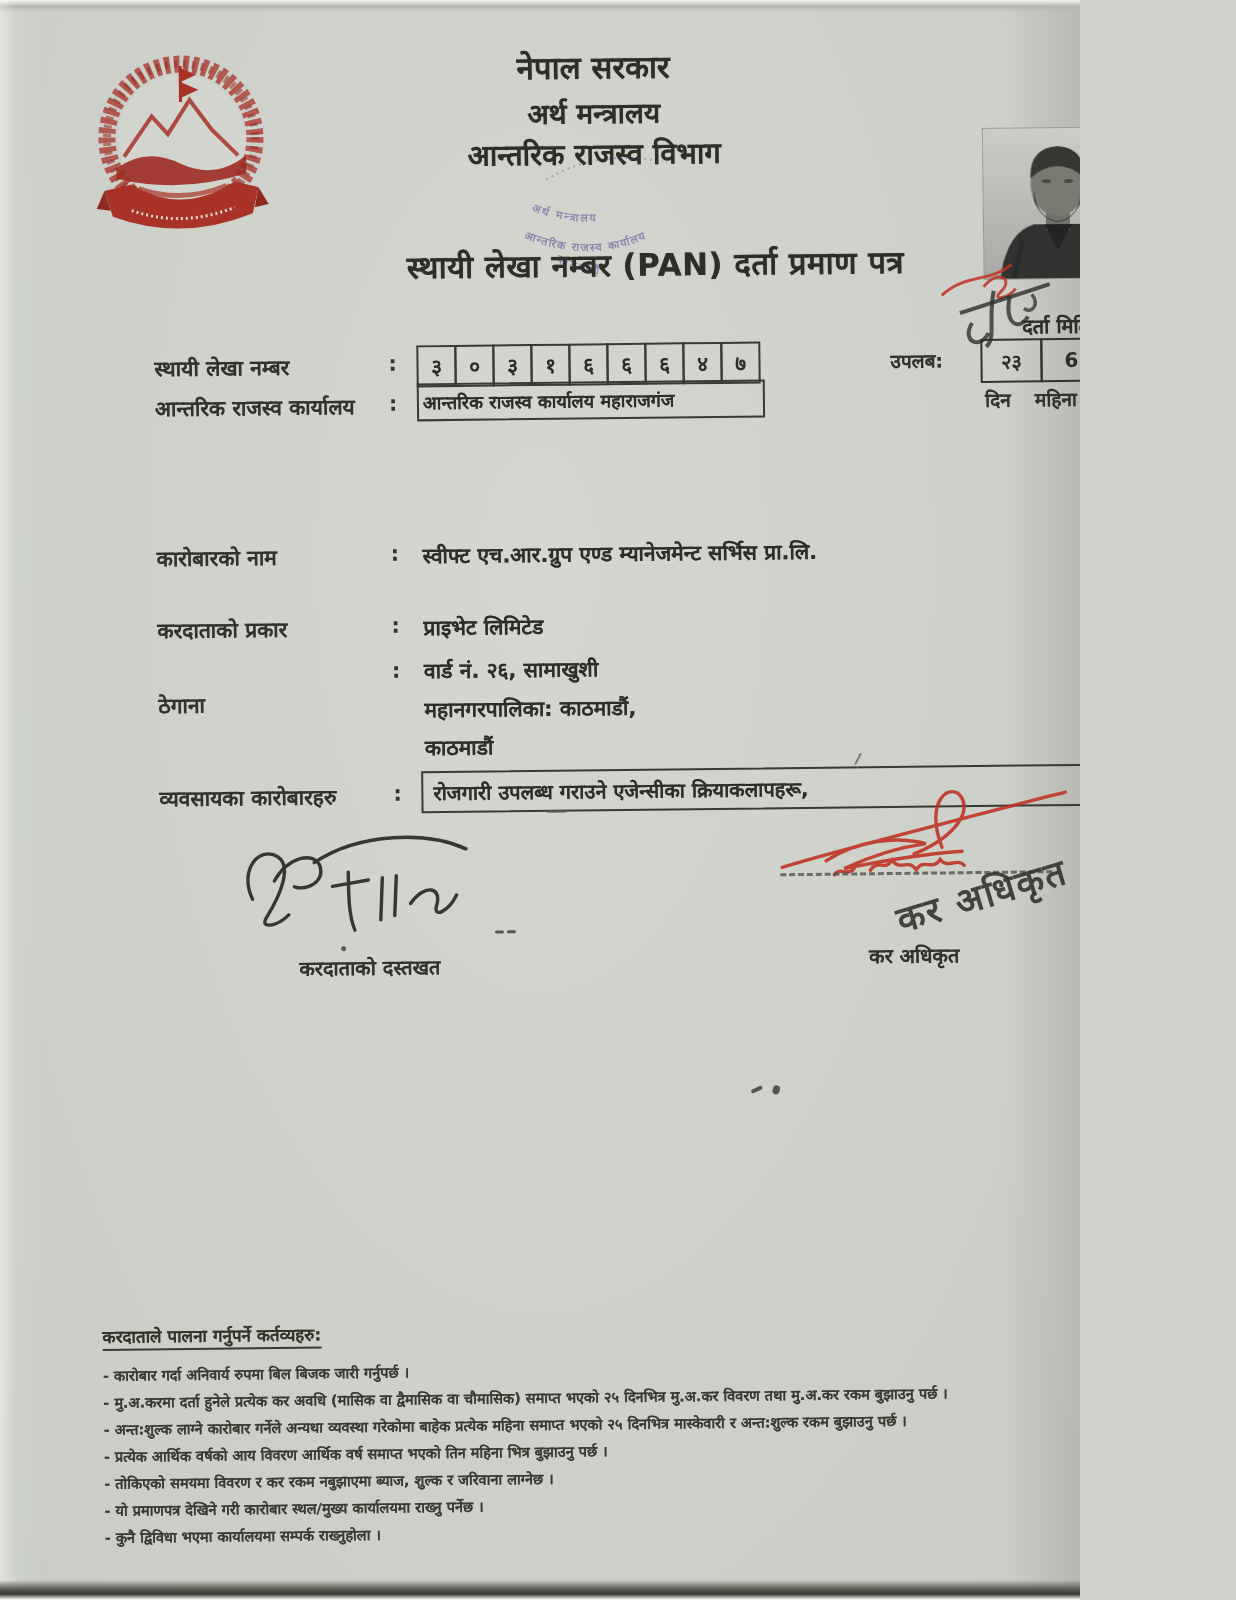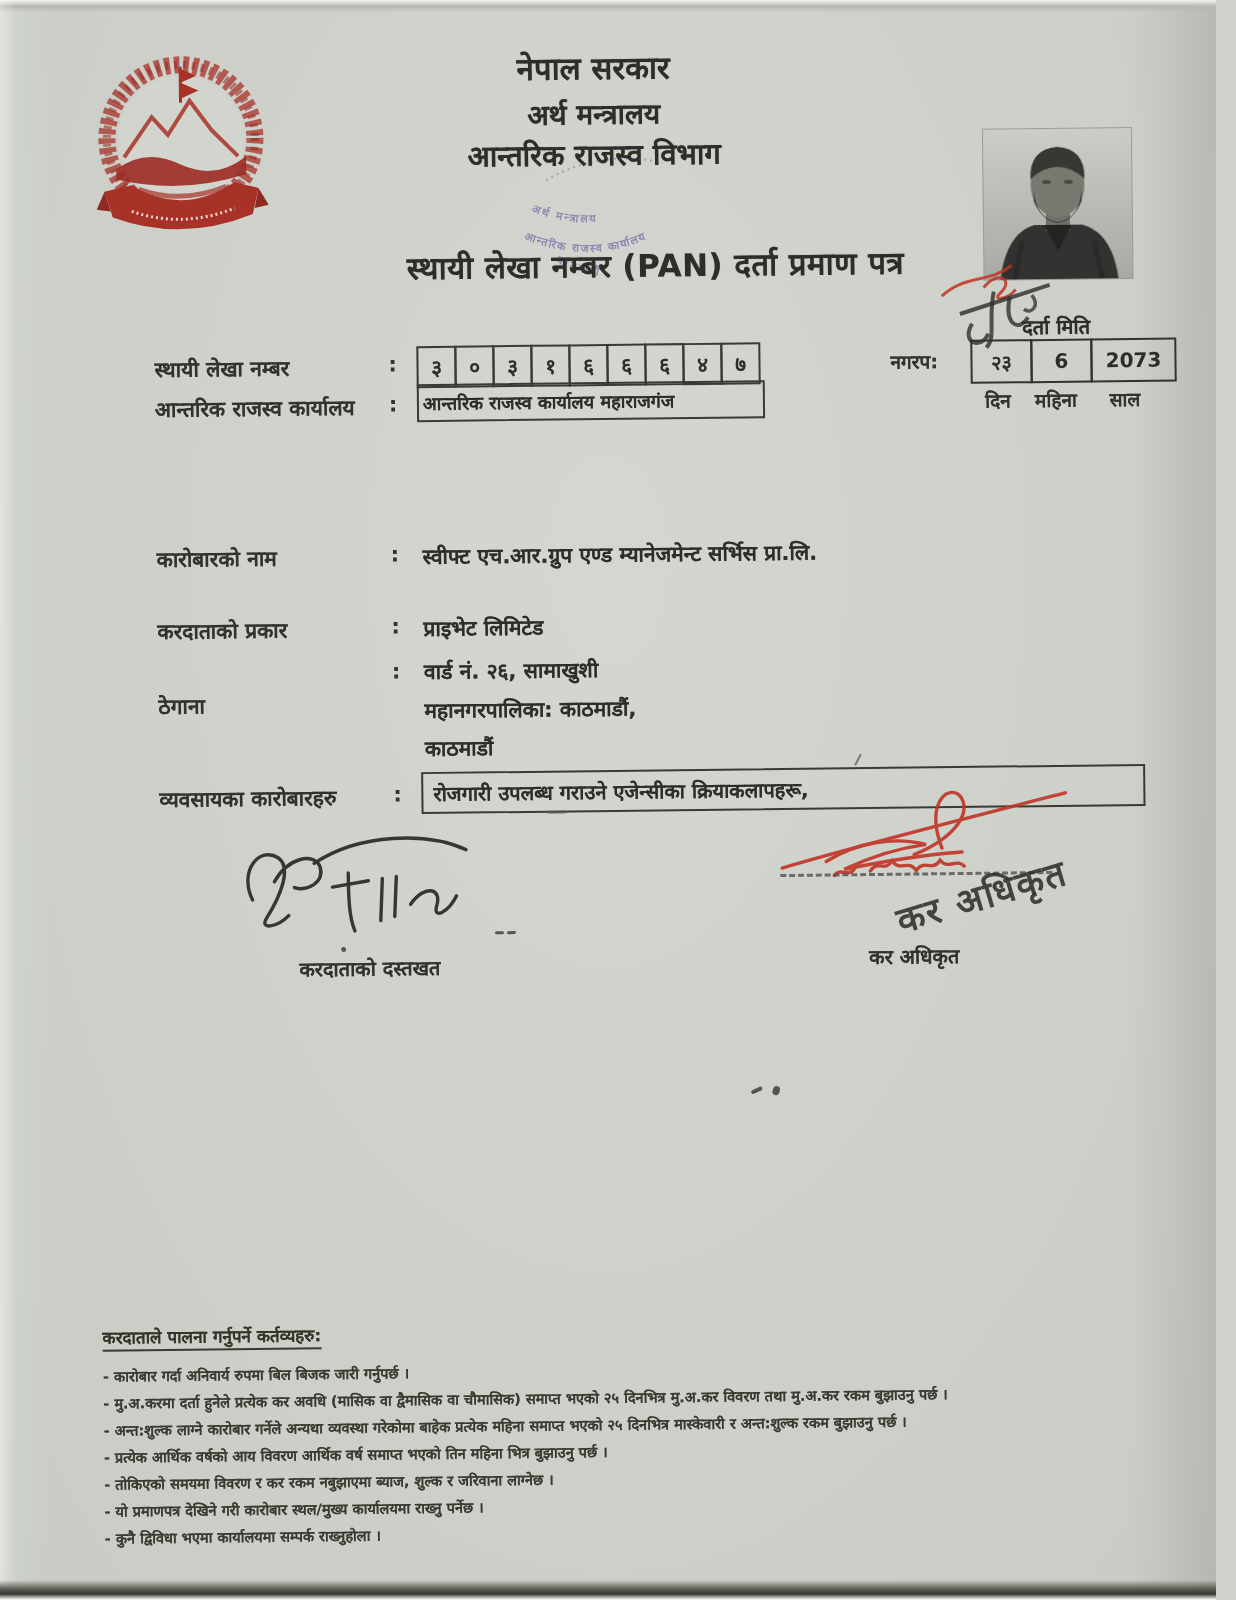--- a/index.html
+++ b/index.html
@@ -2,46 +2,45 @@
 <html><head>
 <meta charset="utf-8">
 <style>
   html,body{margin:0;padding:0;}
   body{
     width:1236px;height:1600px;overflow:hidden;
     font-family:"DejaVu Sans","Liberation Sans",sans-serif;
     background:#cfd3cc;
   }
   .page{
-    position:relative;width:1176px;height:1600px;overflow:hidden;
+    position:relative;width:1080px;height:1600px;overflow:hidden;
     background:
       linear-gradient(90deg, rgba(255,255,255,.14) 0%, rgba(255,255,255,0) 4%, rgba(255,255,255,0) 93%, rgba(60,62,56,.14) 100%),
       radial-gradient(ellipse at 50% 35%, #d4d7d0 0%, #cdd1ca 55%, #c8ccc5 100%);
-    padding-left: 40px;
   }
   .tilt{position:absolute;inset:0;transform:rotate(-0.65deg);transform-origin:50% 42%;}
   .abs{position:absolute;}
   .hdr{color:#2e2d28;font-weight:700;text-align:center;text-shadow:0 0 .7px rgba(46,45,40,.55);}
   .lbl{color:#33322c;font-weight:700;font-size:21px;white-space:nowrap;text-shadow:0 0 .6px rgba(46,45,40,.5);}
   .val{color:#2e2d29;font-weight:700;font-size:21px;white-space:nowrap;text-shadow:0 0 .6px rgba(46,45,40,.5);}
   .colon{color:#33322c;font-weight:700;font-size:21px;}
   .cellrow{display:flex;}
   .cell{
     width:36px;height:38px;border:2px solid #3a3932;margin-left:-2px;
     display:flex;align-items:center;justify-content:center;
     font-weight:700;font-size:21px;color:#2e2d29;
   }
   .cell:first-child{margin-left:0;}
   .boxed{border:2px solid #3a3932;display:flex;align-items:center;}
   .datecell{
     height:40px;border:2px solid #33322c;margin-left:-2px;
     display:flex;align-items:center;justify-content:center;
     font-weight:700;font-size:20px;color:#2e2d29;
   }
-  .datecell:first-child{margin-left:2px;}
+  .datecell:first-child{margin-left:12px;}
   .duty{
     color:#3b3a32;font-weight:600;font-size:14.5px;white-space:nowrap;
     text-shadow:0 0 .5px rgba(55,54,46,.5);
   }
   .inkmark{position:absolute;background:#55564e;border-radius:2px;}
   .edge-top{position:absolute;top:0;left:0;right:0;height:12px;
     background:linear-gradient(180deg,#f2f2ee 0%,#b4b8b0 55%,rgba(180,184,176,0) 100%);}
   .edge-bottom{position:absolute;bottom:0;left:0;right:0;height:20px;
     background:linear-gradient(180deg,rgba(70,72,64,0) 0%,#5b5e55 45%,#35372f 70%,#e9e9e4 95%,#f6f6f2 100%);}
   .edge-left{position:absolute;top:0;bottom:0;left:0;width:16px;
@@ -124,21 +123,21 @@
     <div class="abs" style="left:936px;top:244px;width:165px;height:115px;">
       <svg width="165" height="115" viewBox="0 0 165 115">
         <path d="M10,56 C34,34 58,44 80,26 M52,48 C66,30 84,40 68,54 C60,62 76,60 84,50" fill="none" stroke="#c03426" stroke-width="3" opacity=".85"></path>
         <path d="M28,74 L118,46" stroke="#2f2f29" stroke-width="4" opacity=".8"></path>
         <path d="M62,52 C56,82 64,98 54,108 M78,58 C72,84 86,94 96,78 M40,84 C28,104 50,110 56,94" fill="none" stroke="#2f2f29" stroke-width="4" opacity=".8"></path>
         <path d="M100,56 C108,66 100,76 92,70" fill="none" stroke="#2f2f29" stroke-width="3.5" opacity=".75"></path>
       </svg>
     </div>
 
     <div class="abs hdr" style="left:980px;top:318px;width:160px;font-size:20px;">दर्ता मिति</div>
-    <div class="abs lbl" style="left:894px;top:352px;font-size:19px;">नगरप:</div>
+    <div class="abs lbl" style="left:894px;top:352px;font-size:19px;">उपलब:</div>
     <div class="abs cellrow" style="left:972px;top:344px;">
       <div class="datecell" style="width:58px;">२३</div>
       <div class="datecell" style="width:58px;">6</div>
       <div class="datecell" style="width:82px;">2073</div>
     </div>
     <div class="abs" style="left:972px;top:392px;width:196px;display:flex;">
       <span class="lbl" style="width:58px;text-align:center;font-size:19px;">दिन</span>
       <span class="lbl" style="width:58px;text-align:center;font-size:19px;">महिना</span>
       <span class="lbl" style="width:80px;text-align:center;font-size:19px;">साल</span>
     </div>

